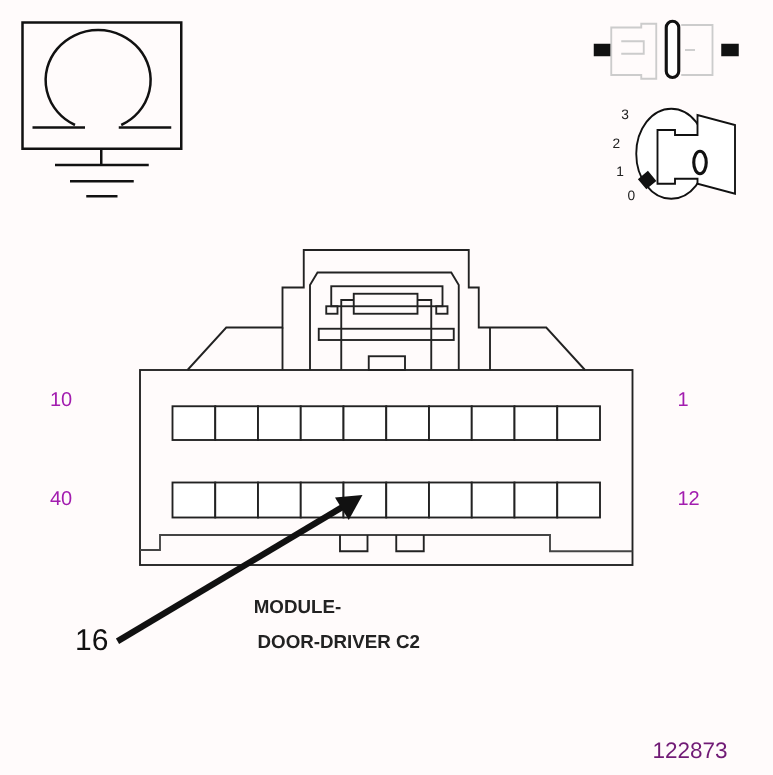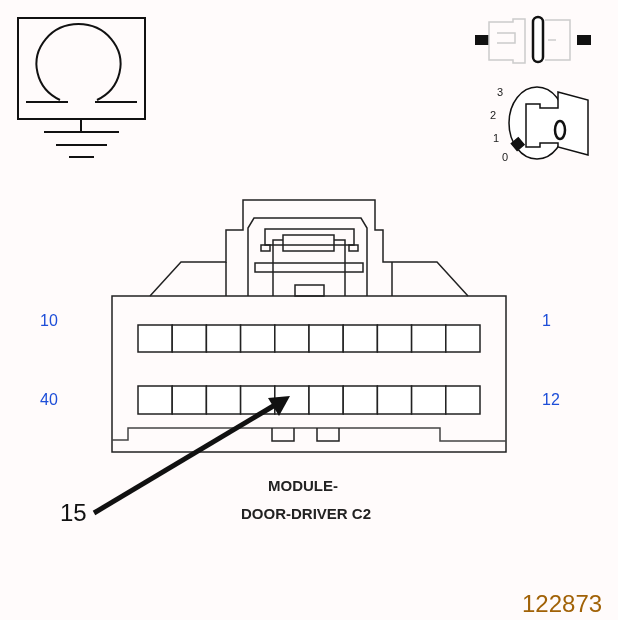--- a/index.html
+++ b/index.html
@@ -1,21 +1,21 @@
 <!DOCTYPE html>
 <html><head>
 <meta charset="utf-8">
 <style>
   html,body{margin:0;padding:0;background:#fffbfb;}
   body{width:618px;height:620px;position:relative;overflow:hidden;font-family:"Liberation Sans",sans-serif;color:#111;}
   svg{position:absolute;left:0;top:0;}
-  .lbl{position:absolute;font-size:16px;color:#1d4ed8;}
-  .title{position:absolute;font-weight:bold;font-size:15px;color:#222;text-align:center;width:200px;}
+  .lbl{position:absolute;font-size:16px;color:#a21caf;}
+  .title{position:absolute;font-weight:bold;font-size:15px;color:#222;text-align:left;width:200px;}
   .callout{position:absolute;font-size:24px;color:#111;}
-  .figno{position:absolute;font-size:24px;color:#a16207;}
+  .figno{position:absolute;font-size:18px;color:#701a75;}
   .small{position:absolute;font-size:11px;color:#222;}
 </style>
 </head>
 <body>
 
 <svg width="618" height="620">
   <g stroke="#111" fill="none" stroke-width="2">
     <rect x="18" y="18" width="127" height="101"></rect>
     <path d="M60 100 A42 40 0 1 1 97 100"></path>
     <line x1="26" y1="102" x2="68" y2="102"></line>
@@ -99,14 +99,14 @@
 <div class="small" style="left:502px;top:151px;">0</div>
 
 <div class="lbl" style="left:40px;top:312px;">10</div>
 <div class="lbl" style="left:542px;top:312px;">1</div>
 <div class="lbl" style="left:40px;top:391px;">40</div>
 <div class="lbl" style="left:542px;top:391px;">12</div>
 
 <div class="title" style="left:203px;top:477px;">MODULE-</div>
 <div class="title" style="left:206px;top:505px;">DOOR-DRIVER C2</div>
 
-<div class="callout" style="left:60px;top:499px;">15</div>
+<div class="callout" style="left:60px;top:499px;">16</div>
 <div class="figno" style="left:522px;top:590px;">122873</div>
 
 </body></html>

